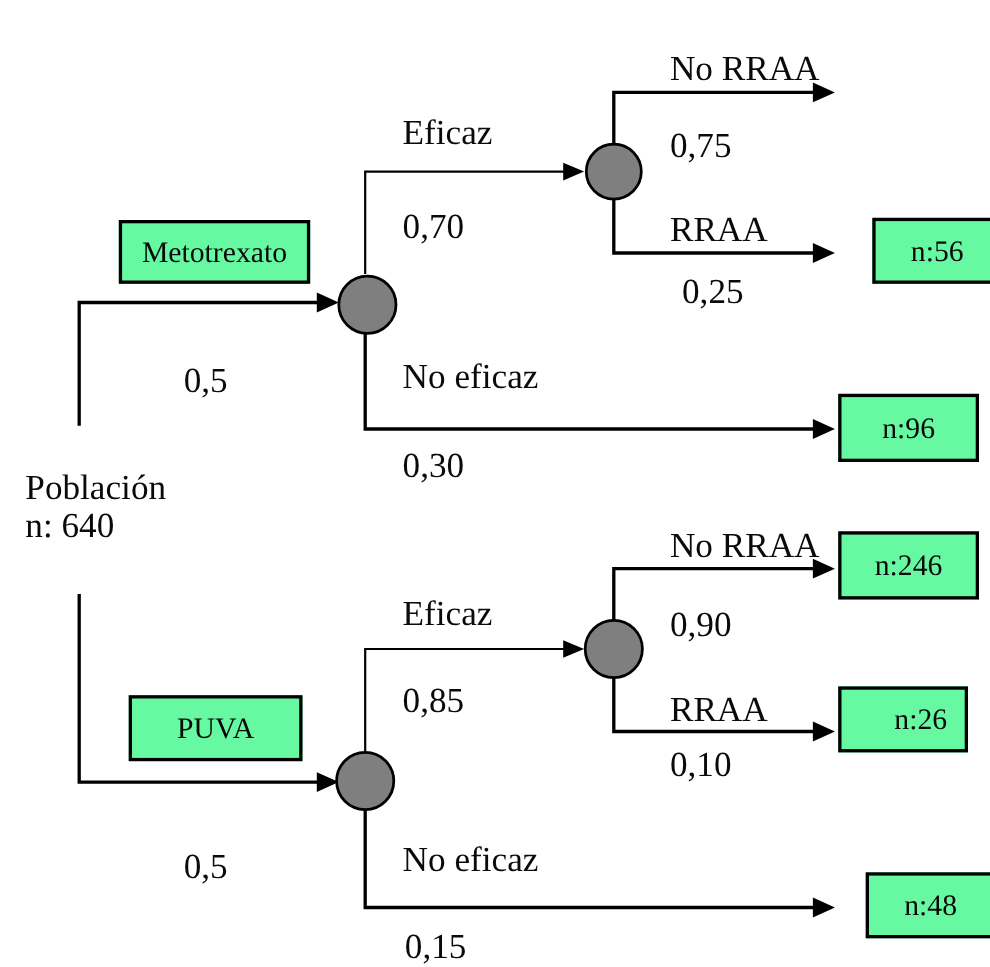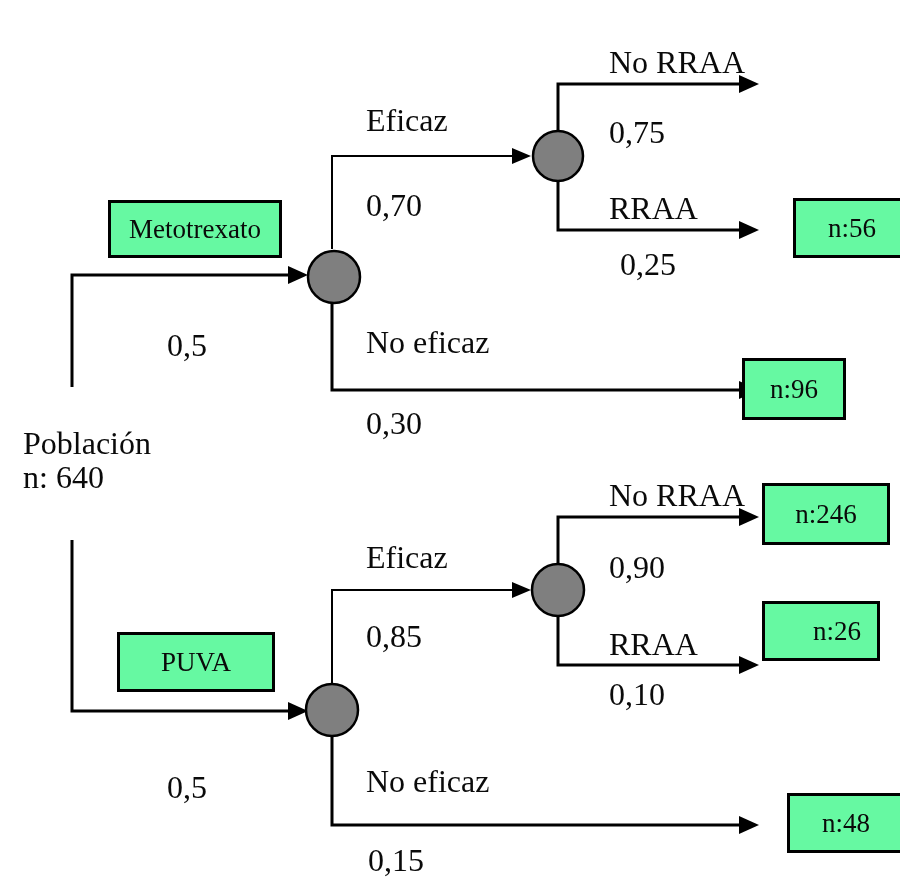--- a/index.html
+++ b/index.html
@@ -94,27 +94,27 @@
   <div class="gbox" style="left:108px;top:200px;width:174px;height:58px;">
     <span>Metotrexato</span>
   </div>
   <div class="gbox" style="left:117px;top:632px;width:158px;height:60px;">
     <span>PUVA</span>
   </div>
 
   <div class="gbox" style="left:762px;top:198px;width:118px;height:60px;margin-left:31px;">
     <span>n:56</span>
   </div>
-  <div class="gbox" style="left:742px;top:358px;width:104px;height:62px;">
+  <div class="gbox" style="left:762px;top:358px;width:128px;height:62px;">
     <span>n:96</span>
   </div>
   <div class="gbox" style="left:762px;top:483px;width:128px;height:62px;">
     <span>n:246</span>
   </div>
-  <div class="gbox" style="left:762px;top:601px;width:118px;height:60px;padding-left:32px;">
+  <div class="gbox" style="left:762px;top:624px;width:118px;height:60px;padding-left:32px;">
     <span>n:26</span>
   </div>
   <div class="gbox" style="left:762px;top:793px;width:118px;height:60px;margin-left:25px;">
     <span>n:48</span>
   </div>
 
   <div class="lbl" style="left:167px;top:329px;">0,5</div>
   <div class="lbl" style="left:366px;top:104px;">Eficaz</div>
   <div class="lbl" style="left:366px;top:189px;">0,70</div>
   <div class="lbl" style="left:609px;top:46px;">No RRAA</div>

